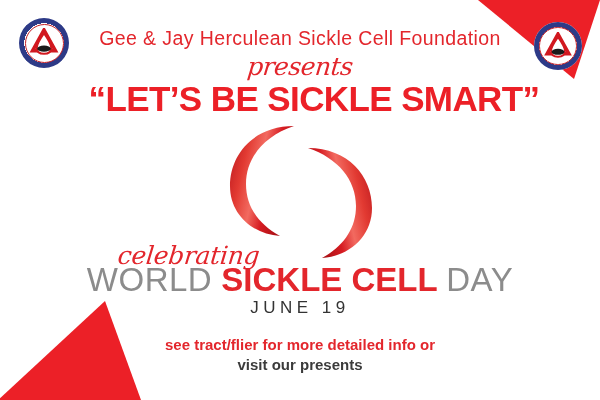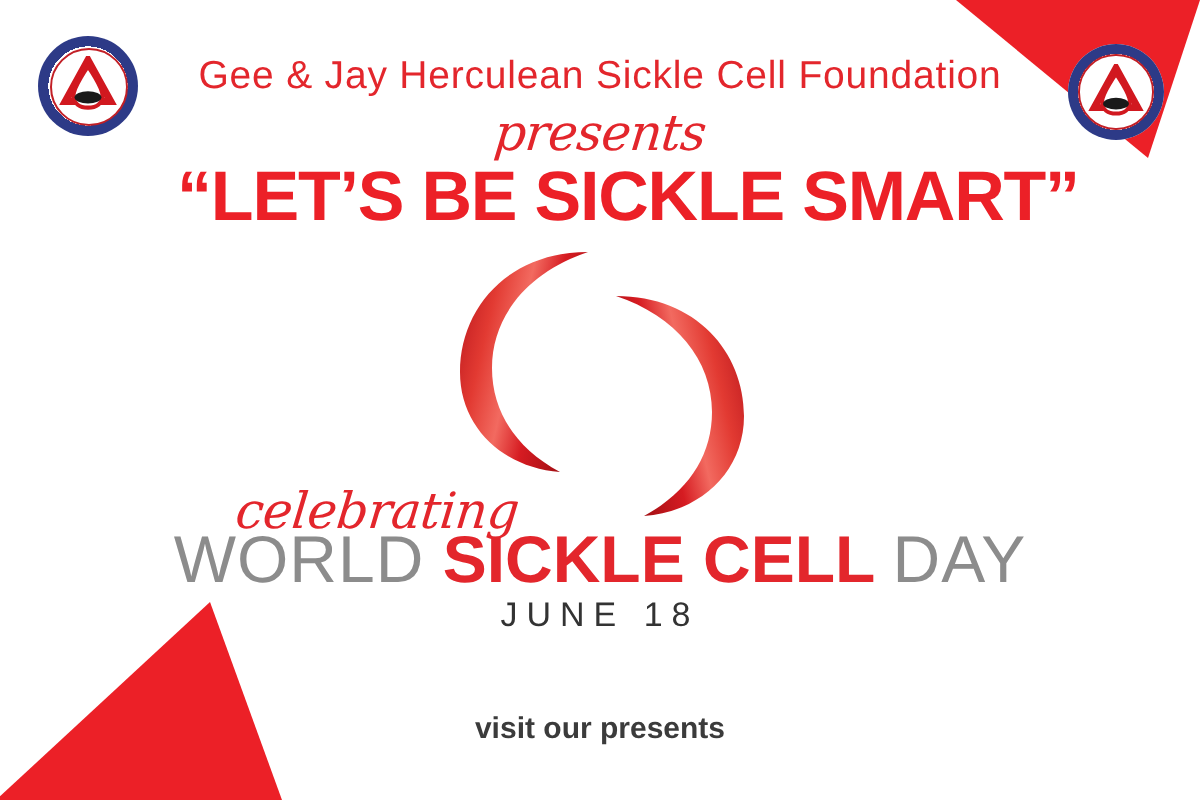--- a/index.html
+++ b/index.html
@@ -225,17 +225,18 @@
         </defs>
         <path d="M8 6 C48 6 72 34 72 66 C72 94 50 114 22 116 C44 104 56 86 56 64 C56 38 38 16 8 6 Z" fill="url(#gR)"></path>
       </svg>
     </div>
   </div>
 
   <div id="celebrating">celebrating</div>
   <div id="wscd">
     <span class="gray">WORLD</span><span class="red"> SICKLE CELL </span><span class="gray">DAY</span>
   </div>
-  <div id="june">JUNE 18</div>
-
+  <div id="june">JUNE 19</div>
+
+  <div class="footer-line" id="footer-1">see tract/flier for more detailed info or</div>
   <div class="footer-line" id="footer-2">visit our presents</div>
 
 </div>
 
 </body></html>

